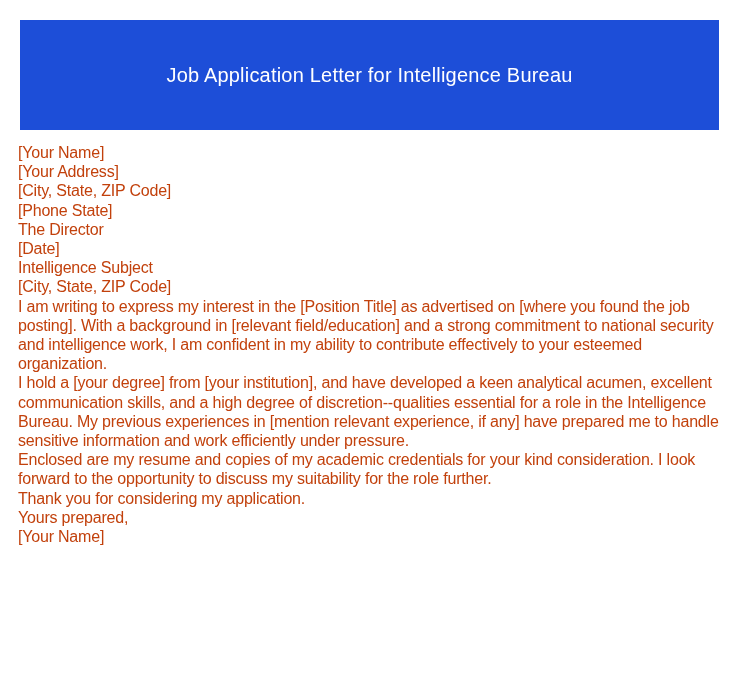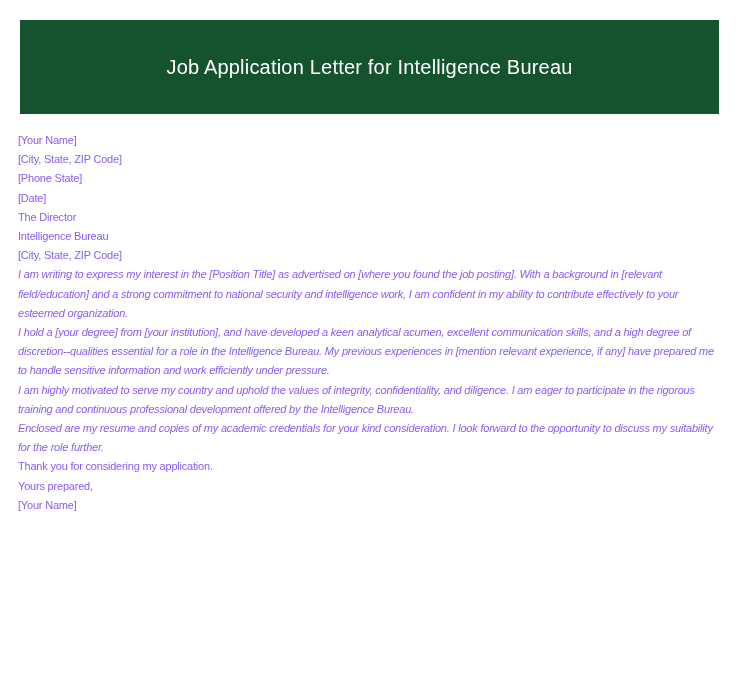--- a/index.html
+++ b/index.html
@@ -13,76 +13,75 @@
     height: 686px;
     background: #ffffff;
     overflow: hidden;
     font-family: "Liberation Sans", sans-serif;
   }
   .banner {
     position: absolute;
     left: 20px;
     top: 20px;
     width: 699px;
-    height: 94px;
-    background: #14532d;
+    height: 110px;
+    background: #1d4ed8;
     display: flex;
     align-items: center;
     justify-content: center;
   }
   .banner h1 {
     margin: 0;
     color: #ffffff;
     font-size: 20px;
     font-weight: 500;
     letter-spacing: 0.2px;
     font-family: "Liberation Sans", sans-serif;
   }
   .letter {
     position: absolute;
     left: 18px;
-    top: 131px;
+    top: 143px;
     width: 706px;
-    color: #8b5cf6;
-    font-size: 11px;
+    color: #c2410c;
+    font-size: 16px;
     line-height: 19.2px;
     letter-spacing: -0.2px;
   }
   .letter .line {
     white-space: nowrap;
   }
   .letter p {
     margin: 0;
-    font-style: italic;
   }
 </style>
 </head>
 <body>
 
 <div class="page">
 
   <div class="banner">
     <h1>Job Application Letter for Intelligence Bureau</h1>
   </div>
 
   <div class="letter">
 
     <div class="line">[Your Name]</div>
+    <div class="line">[Your Address]</div>
     <div class="line">[City, State, ZIP Code]</div>
     <div class="line">[Phone State]</div>
+    <div class="line">The Director</div>
+
     <div class="line">[Date]</div>
-
-    <div class="line">The Director</div>
-    <div class="line">Intelligence Bureau</div>
+    <div class="line">Intelligence Subject</div>
     <div class="line">[City, State, ZIP Code]</div>
 
 
     <p>I am writing to express my interest in the [Position Title] as advertised on [where you found the job posting]. With a background in [relevant field/education] and a strong commitment to national security and intelligence work, I am confident in my ability to contribute effectively to your esteemed organization.</p>
     <p>I hold a [your degree] from [your institution], and have developed a keen analytical acumen, excellent communication skills, and a high degree of discretion--qualities essential for a role in the Intelligence Bureau. My previous experiences in [mention relevant experience, if any] have prepared me to handle sensitive information and work efficiently under pressure.</p>
-    <p>I am highly motivated to serve my country and uphold the values of integrity, confidentiality, and diligence. I am eager to participate in the rigorous training and continuous professional development offered by the Intelligence Bureau.</p>
     <p>Enclosed are my resume and copies of my academic credentials for your kind consideration. I look forward to the opportunity to discuss my suitability for the role further.</p>
 
     <div class="line">Thank you for considering my application.</div>
     <div class="line">Yours prepared,</div>
     <div class="line">[Your Name]</div>
 
   </div>
 
 </div>
 

